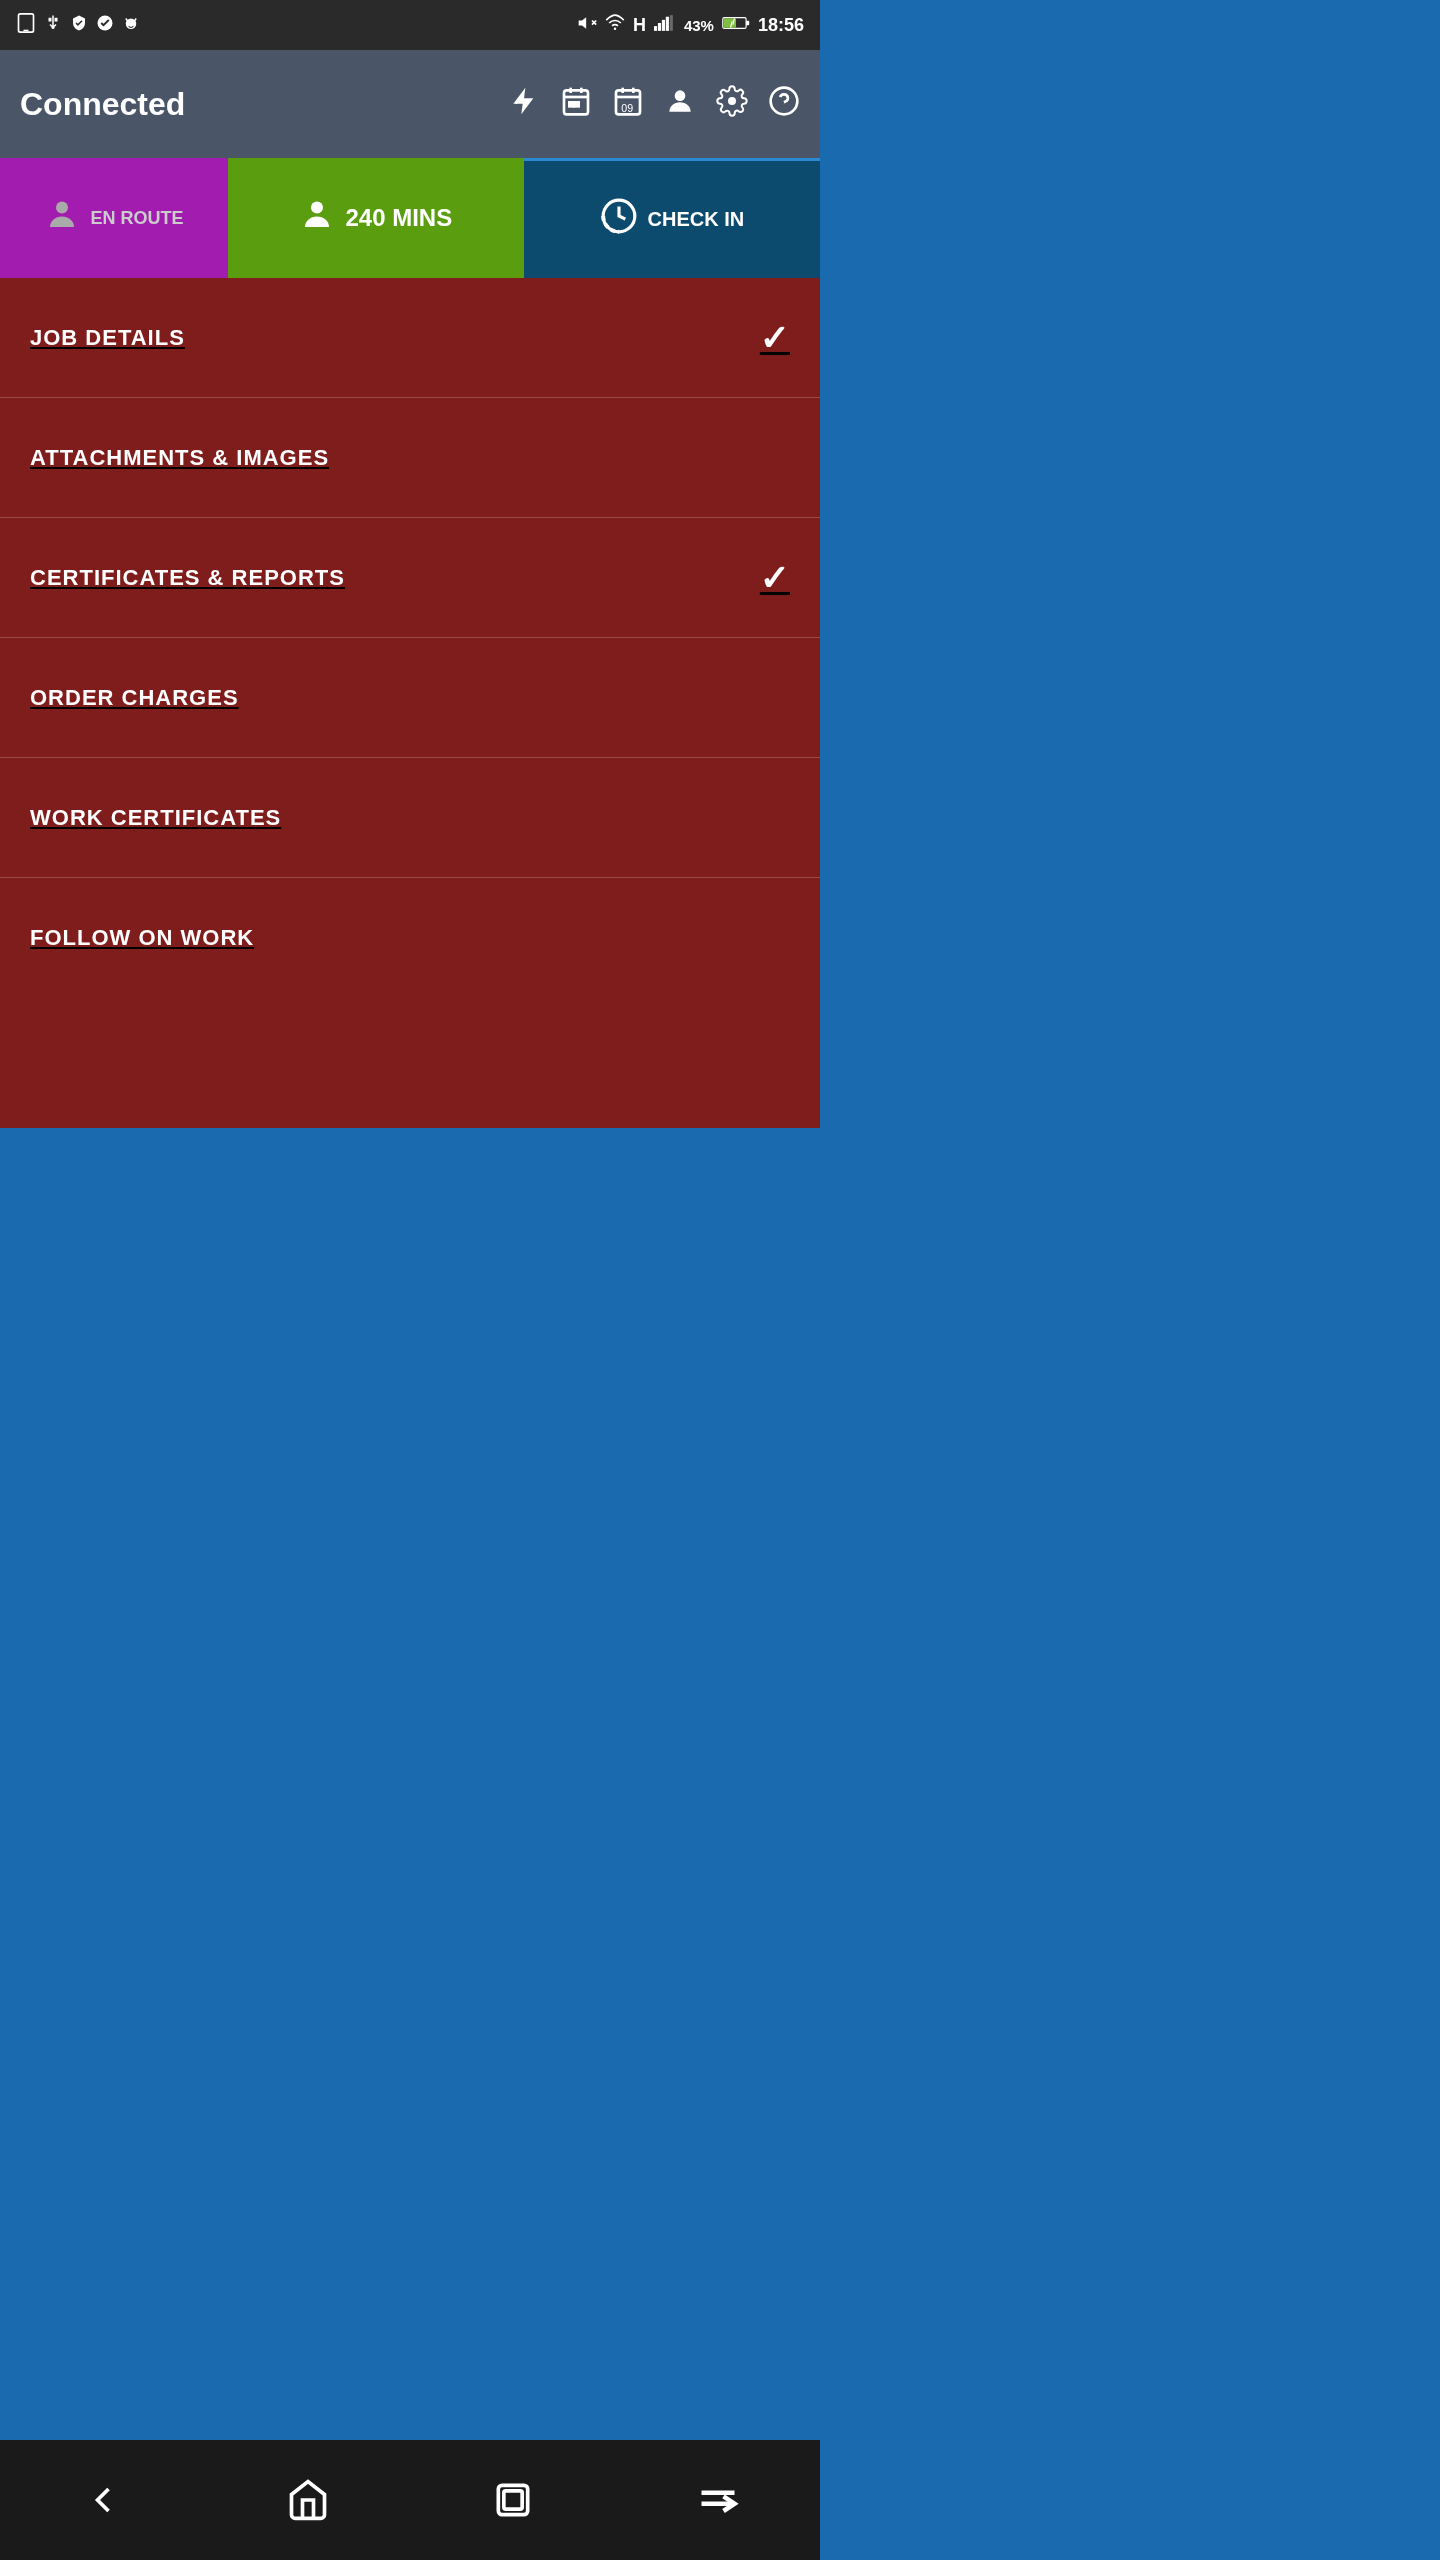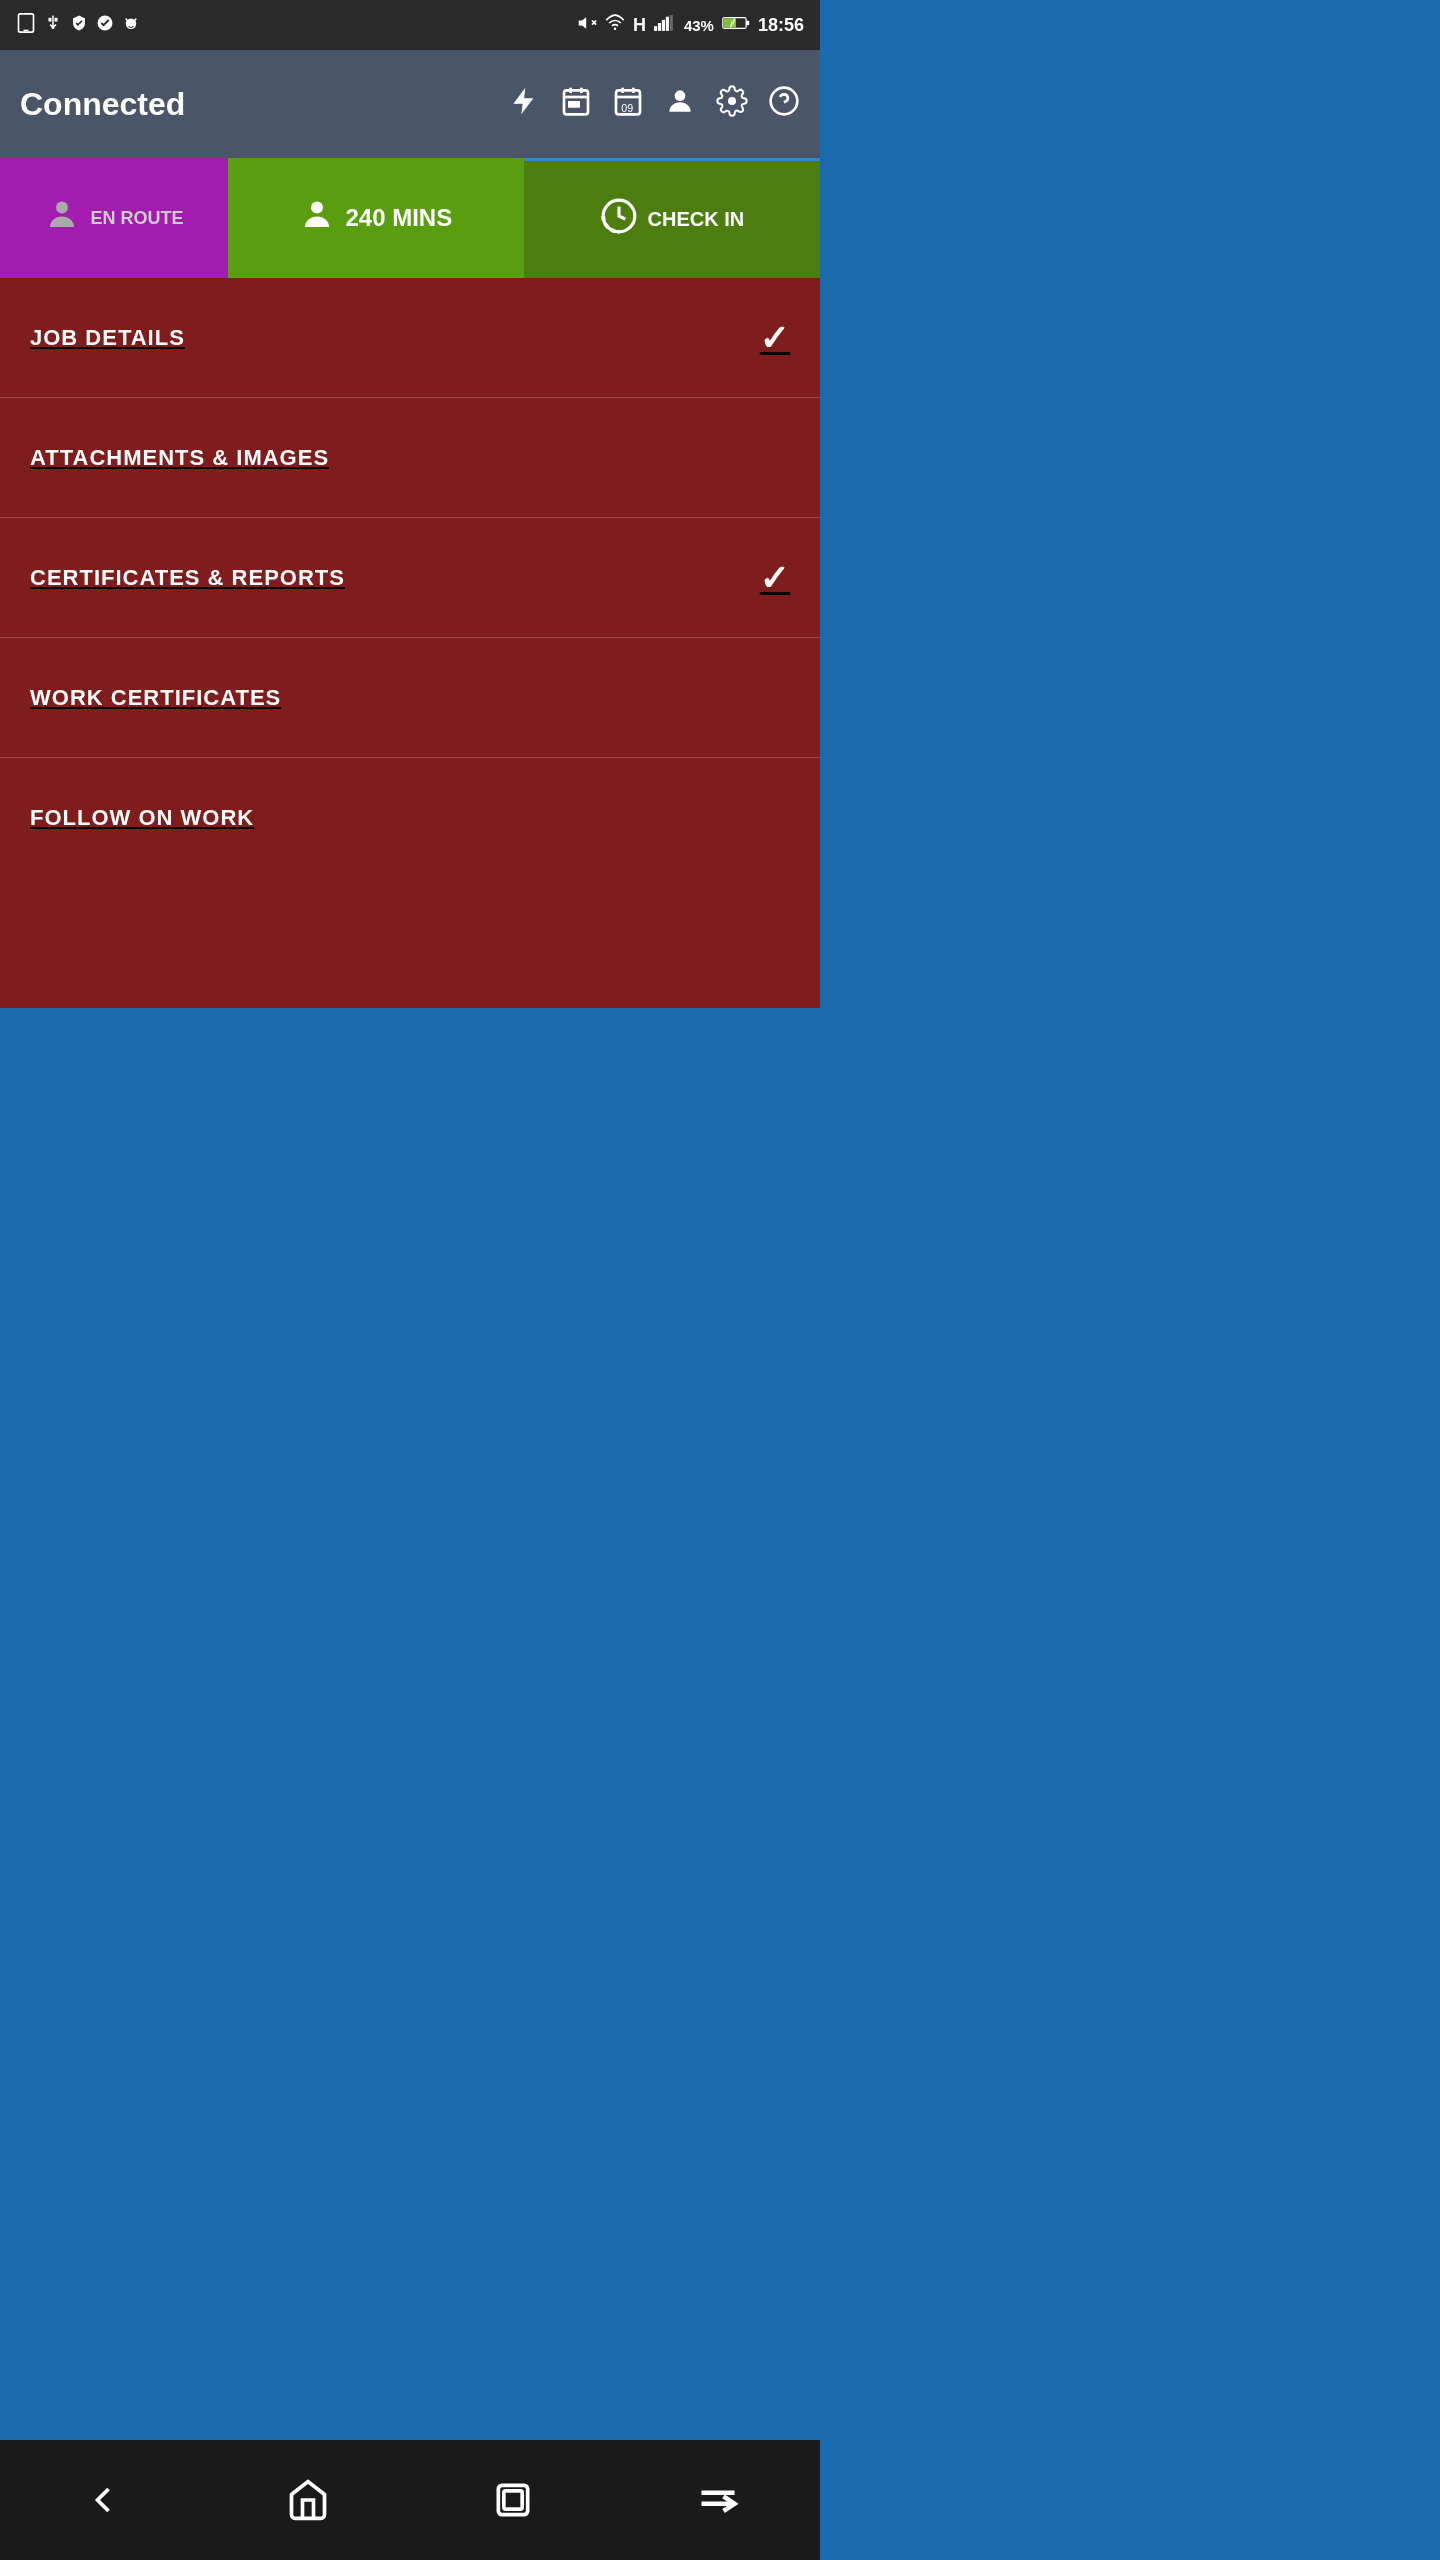--- a/index.html
+++ b/index.html
@@ -88,21 +88,21 @@
       background: #a21caf;
       color: #cccccc;
     }
     .tab-240mins {
       flex: 1.3;
       background: #5a9e0f;
       color: white;
     }
     .tab-check-in {
       flex: 1.3;
-      background: #4d7c0f;
+      background: #0c4a6e;
       color: white;
       border-top: 3px solid #2a8ad4;
     }
     .tab-icon {
       font-size: 28px;
     }
 
     
     .main-content {
       background: #7f1d1d;
@@ -321,20 +321,23 @@
 
   <div class="section-item">
     <span class="section-label">ATTACHMENTS &amp; IMAGES</span>
   </div>
 
   <div class="section-item">
     <span class="section-label">CERTIFICATES &amp; REPORTS</span>
     <span class="check-icon">✓</span>
   </div>
 
+  <div class="section-item">
+    <span class="section-label">ORDER CHARGES</span>
+  </div>
 
   <div class="section-item">
     <span class="section-label">WORK CERTIFICATES</span>
   </div>
 
   <div class="section-item" style="border-bottom: none;">
     <span class="section-label">FOLLOW ON WORK</span>
   </div>
 
   <div style="height: 130px;"></div>

